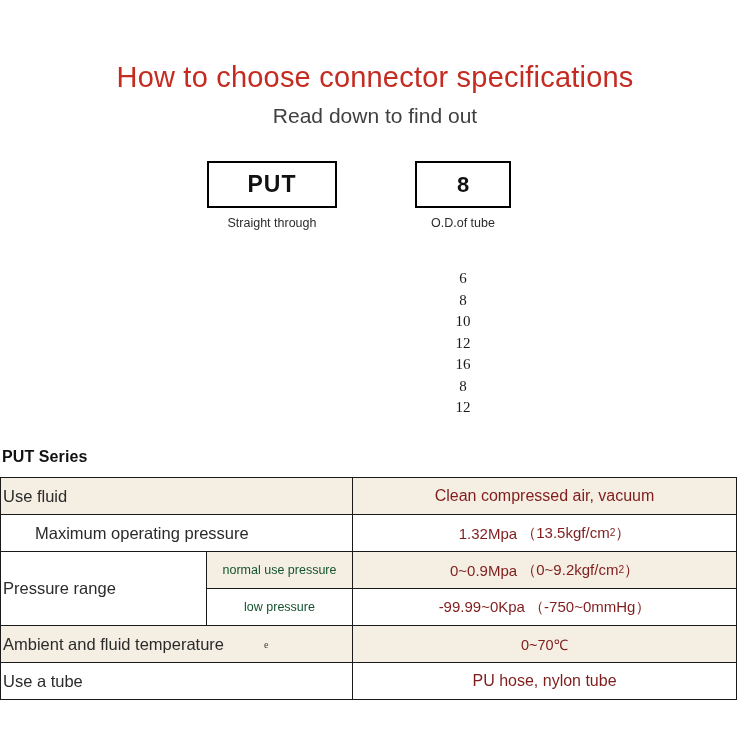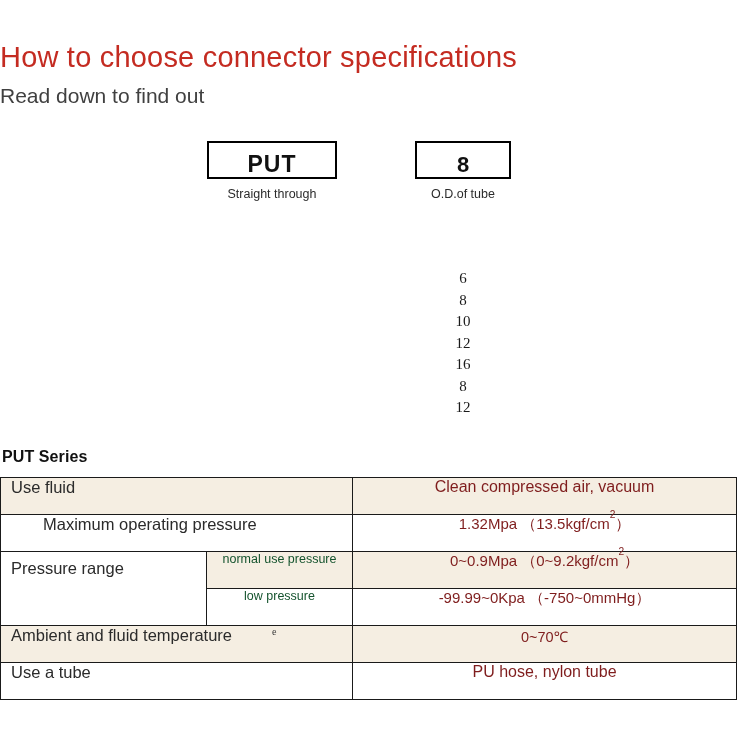--- a/index.html
+++ b/index.html
@@ -12,22 +12,22 @@
     height: 750px;
     background: #ffffff;
     font-family: "Liberation Sans", sans-serif;
     color: #231f20;
     position: relative;
     overflow: hidden;
   }
 
   
   .header {
-    padding-top: 42px;
-    text-align: left;
+    padding-top: 62px;
+    text-align: center;
   }
   .page-title {
     color: #c42b21;
     font-size: 29px;
     font-weight: 400;
     letter-spacing: .2px;
     line-height: 1.1;
     margin: 0;
   }
   .page-subtitle {
@@ -47,21 +47,21 @@
   .code-group {
     position: absolute;
     text-align: center;
   }
   .code-group.series { left: 207px; width: 130px; }
   .code-group.size   { left: 415px; width: 96px; }
 
   .code-box {
     border: 2px solid #000000;
     background: #ffffff;
-    height: 38px;
+    height: 47px;
     line-height: 43px;
     font-weight: bold;
     font-size: 23px;
     letter-spacing: 1px;
     color: #111111;
   }
   .code-box.size-box { font-size: 22px; letter-spacing: 0; }
 
   .code-caption {
     margin-top: 8px;
@@ -104,23 +104,23 @@
     border-collapse: collapse;
     width: 736px;
     table-layout: fixed;
   }
   table.spec-table td {
     border: 1px solid #1a1a1a;
     padding: 0;
     vertical-align: middle;
   }
   .cell {
-    padding: 0 10px;
+    padding: 0 2px;
     display: flex;
-    align-items: flex-start;
+    align-items: center;
     height: 100%;
     min-height: 36px;
   }
   .row-h { height: 36px; }
   .row-h-sub { height: 30px; }
   .tint { background: #f5eee2; }
   .plain { background: #ffffff; }
 
   .lbl {
     font-size: 16.5px;

